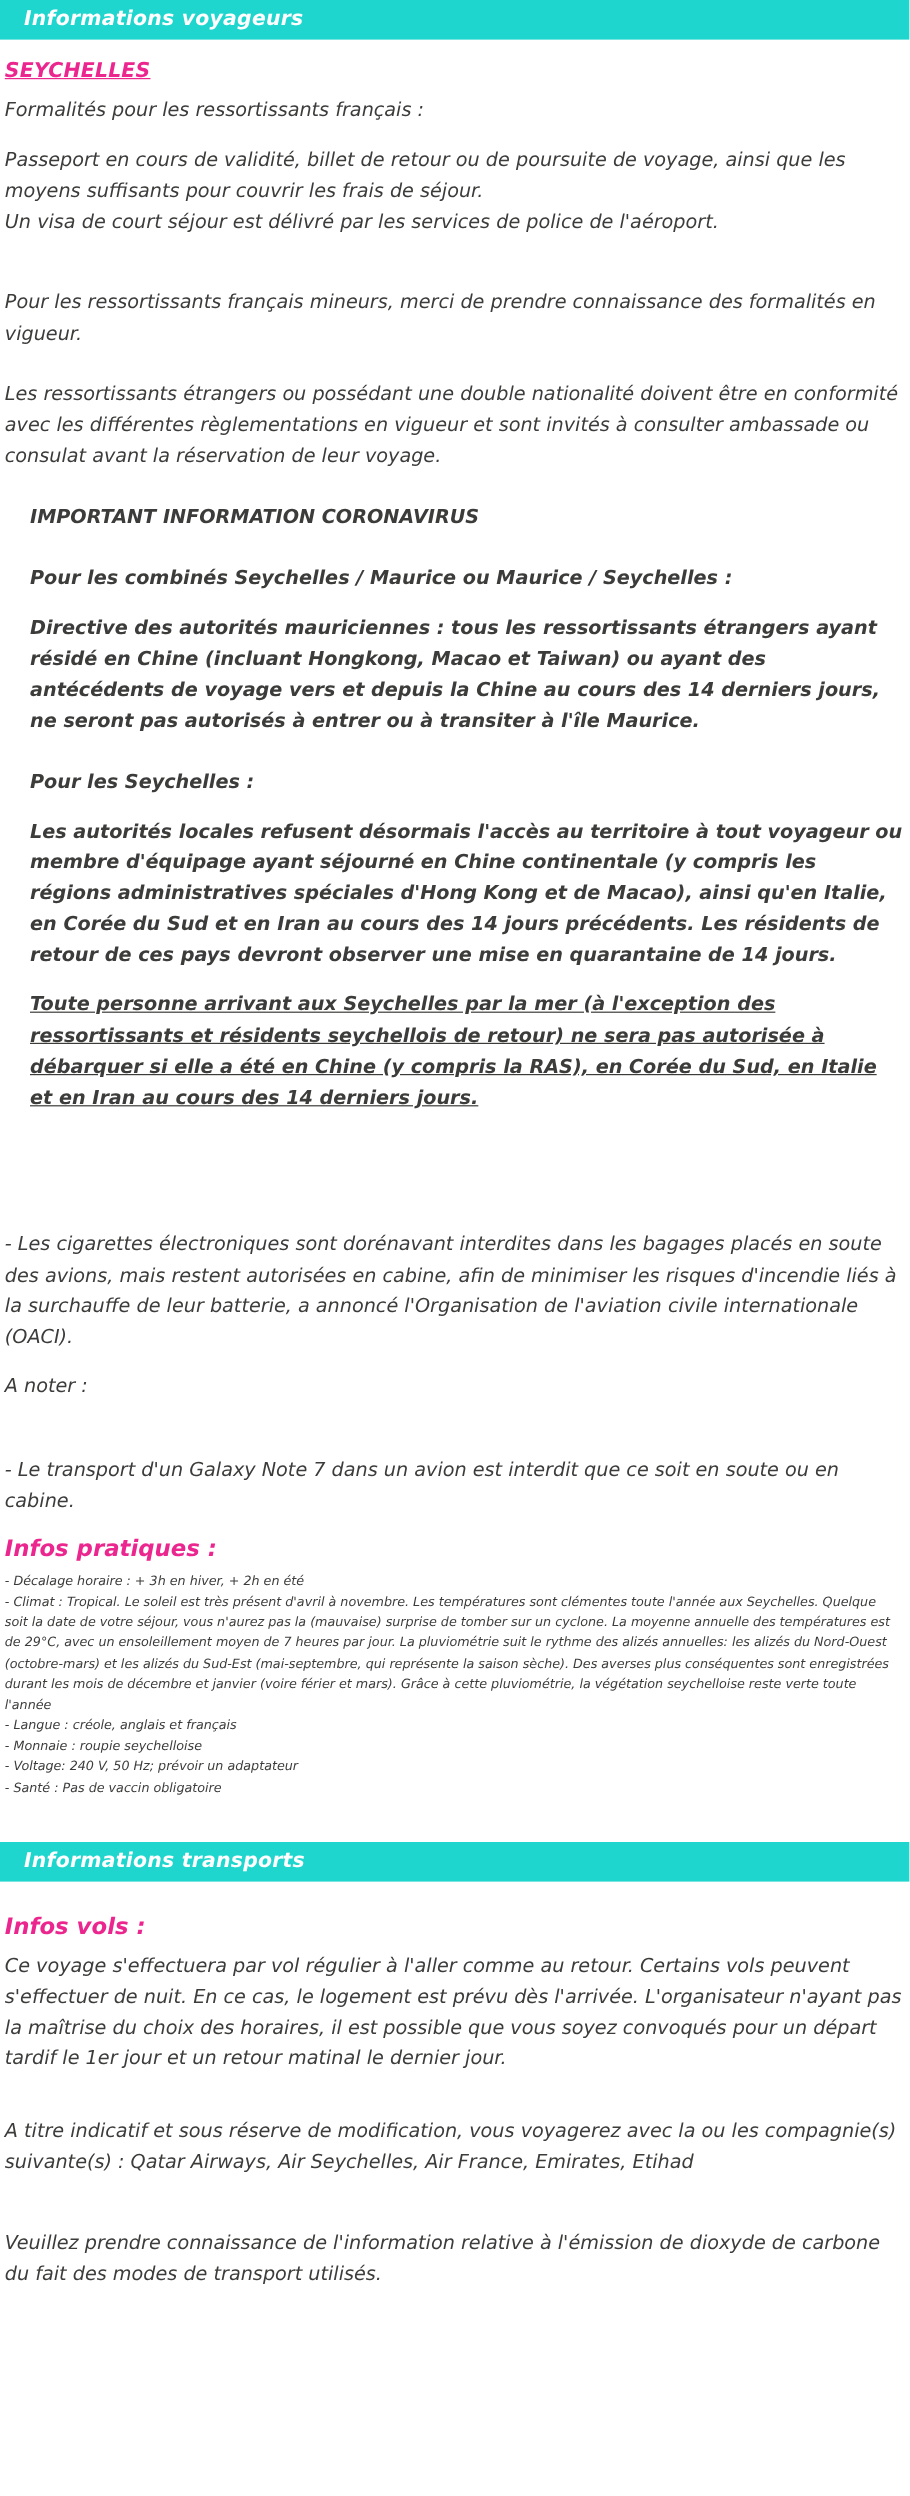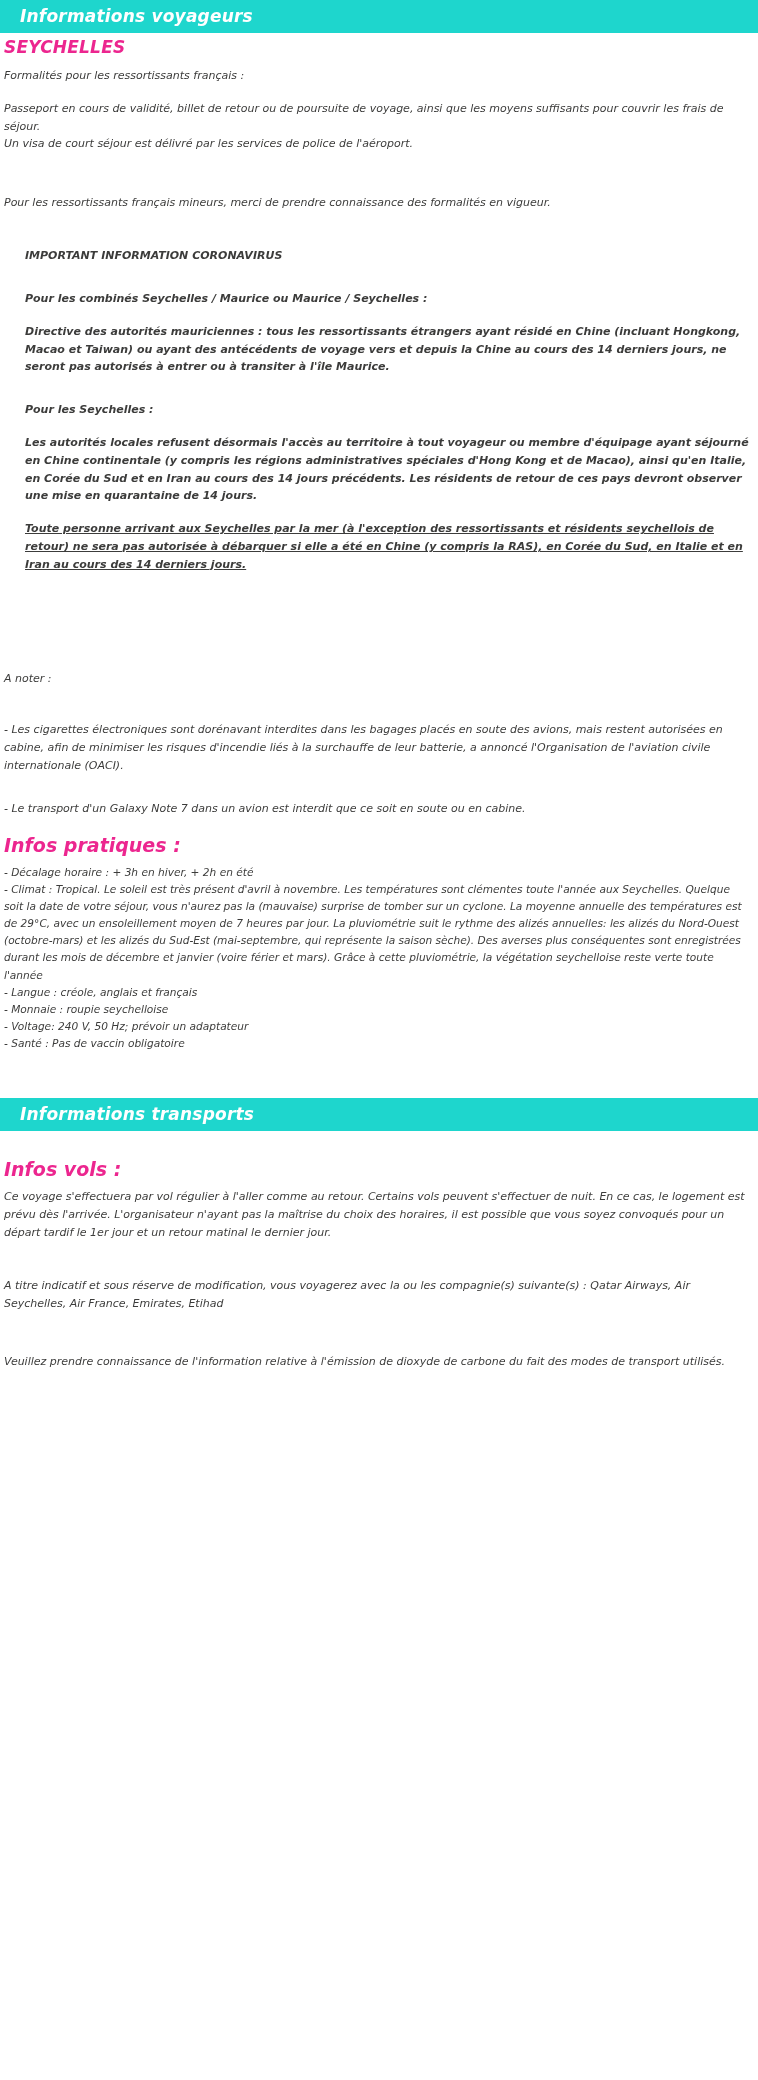--- a/index.html
+++ b/index.html
@@ -27,35 +27,36 @@
     letter-spacing: 0.2px;
   }
   .content {
     padding: 0 6px 0 4px;
   }
   h2.pink-title {
     color: #ec268f;
     font-style: italic;
     font-weight: bold;
     font-size: 17px;
-    margin: 4px 0 10px 0;
+    margin: 16px 0 10px 0;
     padding: 0;
     letter-spacing: 0.2px;
+    text-decoration: underline;
   }
   h3.pink-sub {
     color: #ec268f;
     font-style: italic;
     font-weight: bold;
     font-size: 19px;
     margin: 16px 0 8px 0;
     padding: 0;
   }
   p.body-text {
     font-style: italic;
-    font-size: 11px;
+    font-size: 16px;
     line-height: 1.62;
     margin: 0 0 15px 0;
     color: #3c3c3b;
   }
   p.body-text.bold {
     font-weight: bold;
     margin-left: 21px;
   }
   p.gap-lg {
     margin-bottom: 34px;
@@ -64,21 +65,21 @@
     margin-bottom: 56px;
     text-decoration: underline;
   }
   .spacer-sm { height: 10px; }
   .spacer-md { height: 26px; }
   .spacer-lg { height: 40px; }
   .list-block {
     font-style: italic;
     font-size: 10.6px;
     line-height: 1.62;
-    margin: 0 0 12px 0;
+    margin: 0 0 2px 0;
   }
   .list-block div { margin: 0; }
   .banner-gap { height: 34px; }
 </style>
 </head>
 <body>
 
 <div class="page">
 
   <div class="section-banner">Informations voyageurs</div>
@@ -91,20 +92,21 @@
 
     <p class="body-text" style="white-space: pre-line;">Passeport en cours de validité, billet de retour ou de poursuite de voyage, ainsi que les moyens suffisants pour couvrir les frais de séjour.
 Un visa de court séjour est délivré par les services de police de l'aéroport.</p>
 
     <div class="spacer-md"></div>
 
     <p class="body-text">Pour les ressortissants français mineurs, merci de prendre connaissance des formalités en vigueur.</p>
 
     <div class="spacer-sm"></div>
 
+    <p class="body-text">Les ressortissants étrangers ou possédant une double nationalité doivent être en conformité avec les différentes règlementations en vigueur et sont invités à consulter ambassade ou consulat avant la réservation de leur voyage.</p>
 
     <div class="spacer-sm"></div>
 
     <p class="body-text bold">IMPORTANT INFORMATION CORONAVIRUS</p>
 
     <div class="spacer-sm"></div>
 
     <p class="body-text bold">Pour les combinés Seychelles / Maurice ou Maurice / Seychelles :</p>
 
     <p class="body-text bold">Directive des autorités mauriciennes : tous les ressortissants étrangers ayant résidé en Chine (incluant Hongkong, Macao et Taiwan)  ou ayant des antécédents de voyage vers et depuis la Chine au cours des 14 derniers jours, ne seront pas autorisés à entrer ou à transiter à l'île Maurice.</p>
@@ -112,23 +114,23 @@
     <div class="spacer-sm"></div>
 
     <p class="body-text bold">Pour les Seychelles :</p>
 
     <p class="body-text bold">Les autorités locales refusent désormais l'accès au territoire à tout voyageur ou membre d'équipage ayant séjourné en Chine continentale (y compris les régions administratives spéciales d'Hong Kong et de Macao), ainsi qu'en Italie, en Corée du Sud et en Iran au cours des 14 jours précédents. Les résidents de retour de ces pays devront observer une mise en quarantaine de 14 jours.</p>
 
     <p class="body-text bold gap-xl">Toute personne arrivant aux Seychelles par la mer (à l'exception des ressortissants et résidents seychellois de retour) ne sera pas autorisée à débarquer si elle a été en Chine (y compris la RAS), en Corée du Sud, en Italie et en Iran au cours des 14 derniers jours.</p>
 
     <div class="spacer-lg"></div>
 
+    <p class="body-text">- Les cigarettes électroniques sont dorénavant interdites dans les bagages placés en soute des avions, mais restent autorisées en cabine, afin de minimiser les risques d'incendie liés à la surchauffe de leur batterie, a annoncé l'Organisation de l'aviation civile internationale (OACI).</p>
+
     <p class="body-text gap-lg">A noter :</p>
-
-    <p class="body-text">- Les cigarettes électroniques sont dorénavant interdites dans les bagages placés en soute des avions, mais restent autorisées en cabine, afin de minimiser les risques d'incendie liés à la surchauffe de leur batterie, a annoncé l'Organisation de l'aviation civile internationale (OACI).</p>
 
     <div class="spacer-sm"></div>
 
     <p class="body-text">- Le transport d'un Galaxy Note 7 dans un avion est interdit que ce soit en soute ou en cabine.</p>
 
     <h3 class="pink-sub">Infos pratiques :</h3>
 
     <div class="list-block">
       <div>- Décalage horaire : + 3h en hiver, + 2h en été</div>
       <div>- Climat :  Tropical. Le soleil est très présent d'avril à novembre. Les températures sont clémentes toute l'année aux Seychelles. Quelque soit la date de votre séjour, vous n'aurez pas la (mauvaise) surprise de tomber sur un cyclone. La moyenne annuelle des températures est de 29°C, avec un ensoleillement moyen de 7 heures par jour. La pluviométrie suit le rythme des alizés annuelles: les alizés du Nord-Ouest (octobre-mars) et les alizés du Sud-Est (mai-septembre, qui représente la saison sèche). Des averses plus conséquentes sont enregistrées durant les mois de décembre et janvier (voire férier et mars). Grâce à cette pluviométrie, la végétation seychelloise reste verte toute l'année</div>

